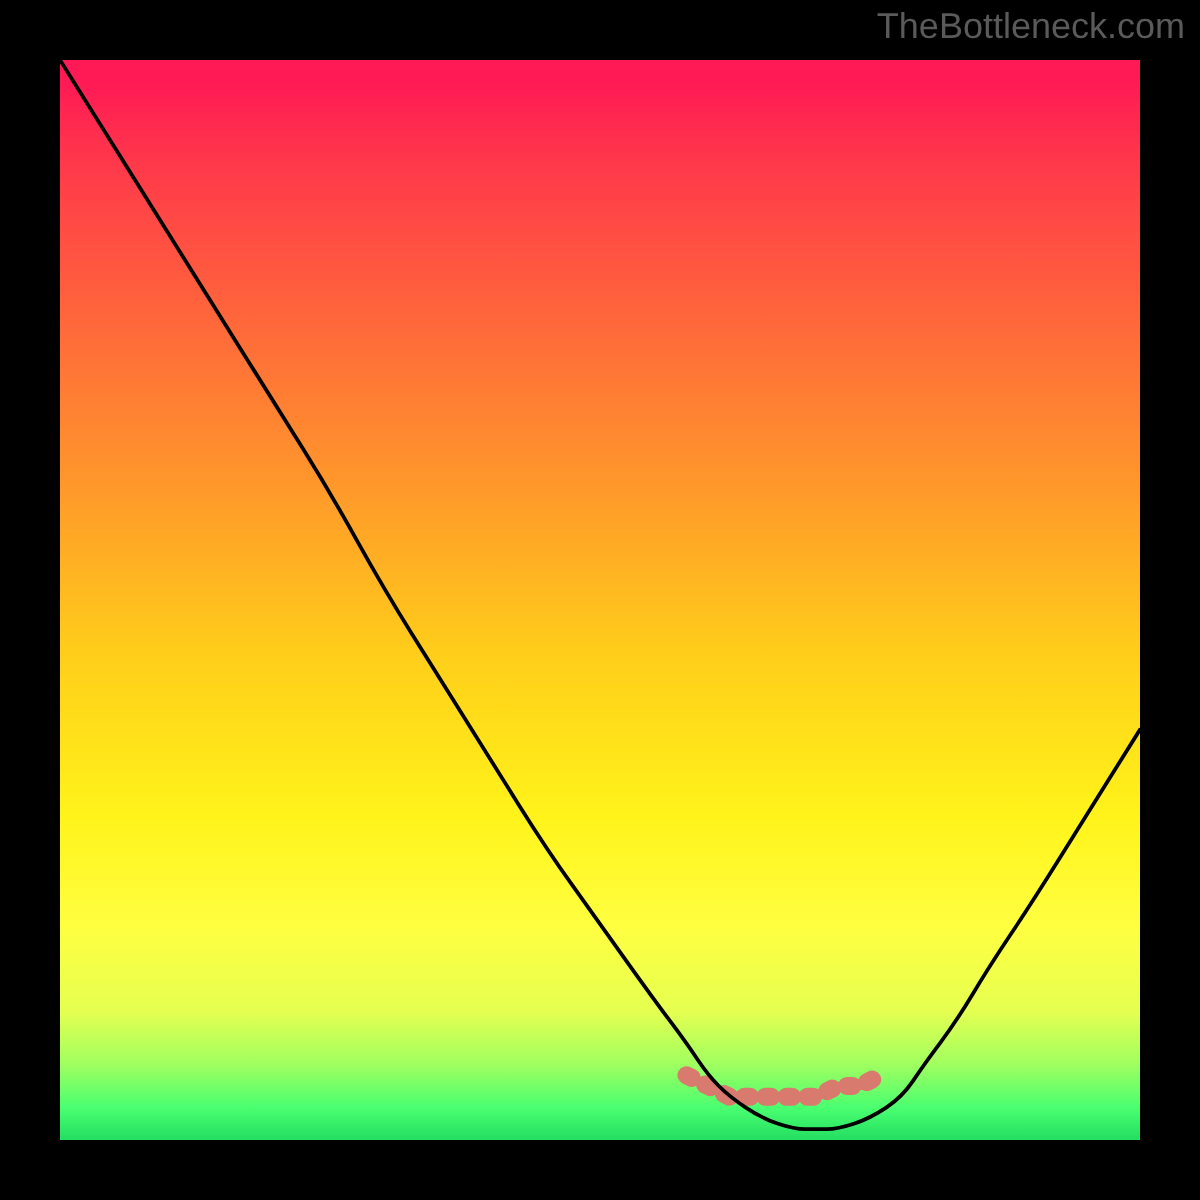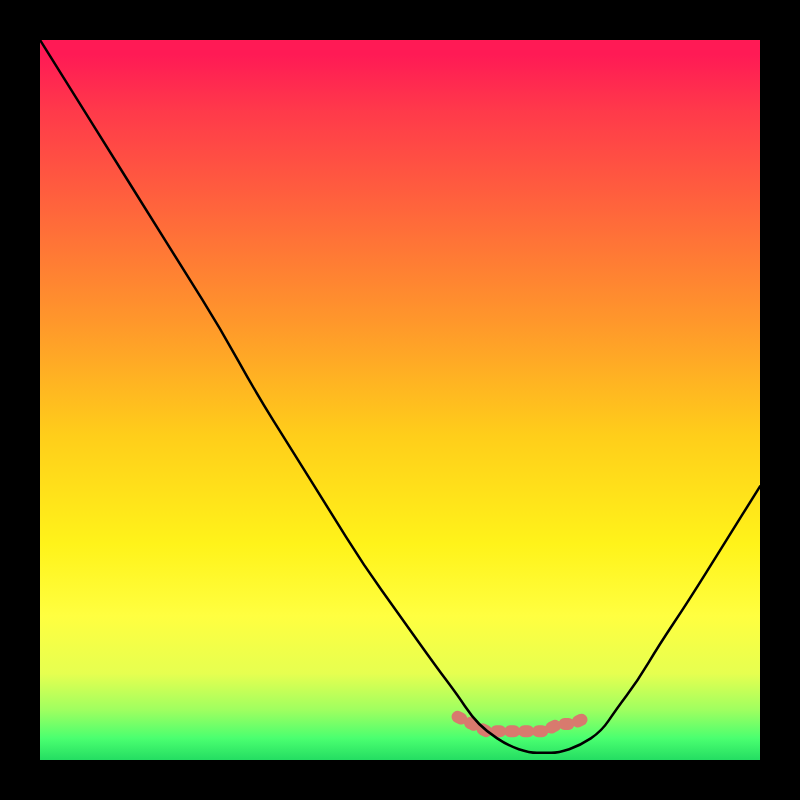--- a/index.html
+++ b/index.html
@@ -63,20 +63,21 @@
     top: 0;
     width: 720px;
     height: 720px;
     overflow: visible;
   }
 </style>
 </head>
 <body>
 
 <div class="frame">
+  <div class="watermark">TheBottleneck.com</div>
 
   <div class="plot-clip">
     <div class="gradient"></div>
     <svg class="curve" viewBox="0 0 720 720" preserveAspectRatio="none">
       <path id="sweet-band" fill="none" stroke="#d87a6e" stroke-width="12" stroke-linecap="round" stroke-dasharray="4 10" d="M417.6 676.8 L432.0 684.0 L446.4 691.2 L460.8 691.2 L475.2 691.2 L489.6 691.2 L504.0 691.2 L518.4 684.0 L532.8 684.0 L547.2 676.8"></path>
       <path id="main-curve" fill="none" stroke="#000000" stroke-width="2.5" stroke-linejoin="round" stroke-linecap="round" d="M0.0 0.0 Q36.0 57.6 54.0 86.4 Q72.0 115.2 90.0 144.0 Q108.0 172.8 126.0 201.6 Q144.0 230.4 162.0 259.2 Q180.0 288.0 198.0 320.4 Q216.0 352.8 234.0 381.6 Q252.0 410.4 270.0 439.2 Q288.0 468.0 306.0 496.8 Q324.0 525.6 342.0 550.8 Q360.0 576.0 378.0 601.2 Q396.0 626.4 406.8 640.8 Q417.6 655.2 424.8 666.0 Q432.0 676.8 439.2 684.0 Q446.4 691.2 457.2 698.4 Q468.0 705.6 478.8 709.2 Q489.6 712.8 496.8 712.8 Q504.0 712.8 511.2 712.8 Q518.4 712.8 529.2 709.2 Q540.0 705.6 550.8 698.4 Q561.6 691.2 568.8 680.4 Q576.0 669.6 586.8 655.2 Q597.6 640.8 608.4 622.8 Q619.2 604.8 633.6 583.2 Q648.0 561.6 666.0 532.8 Q684.0 504.0 702.0 475.2 L720.0 446.4"></path>
     </svg>
   </div>
 </div>
 

